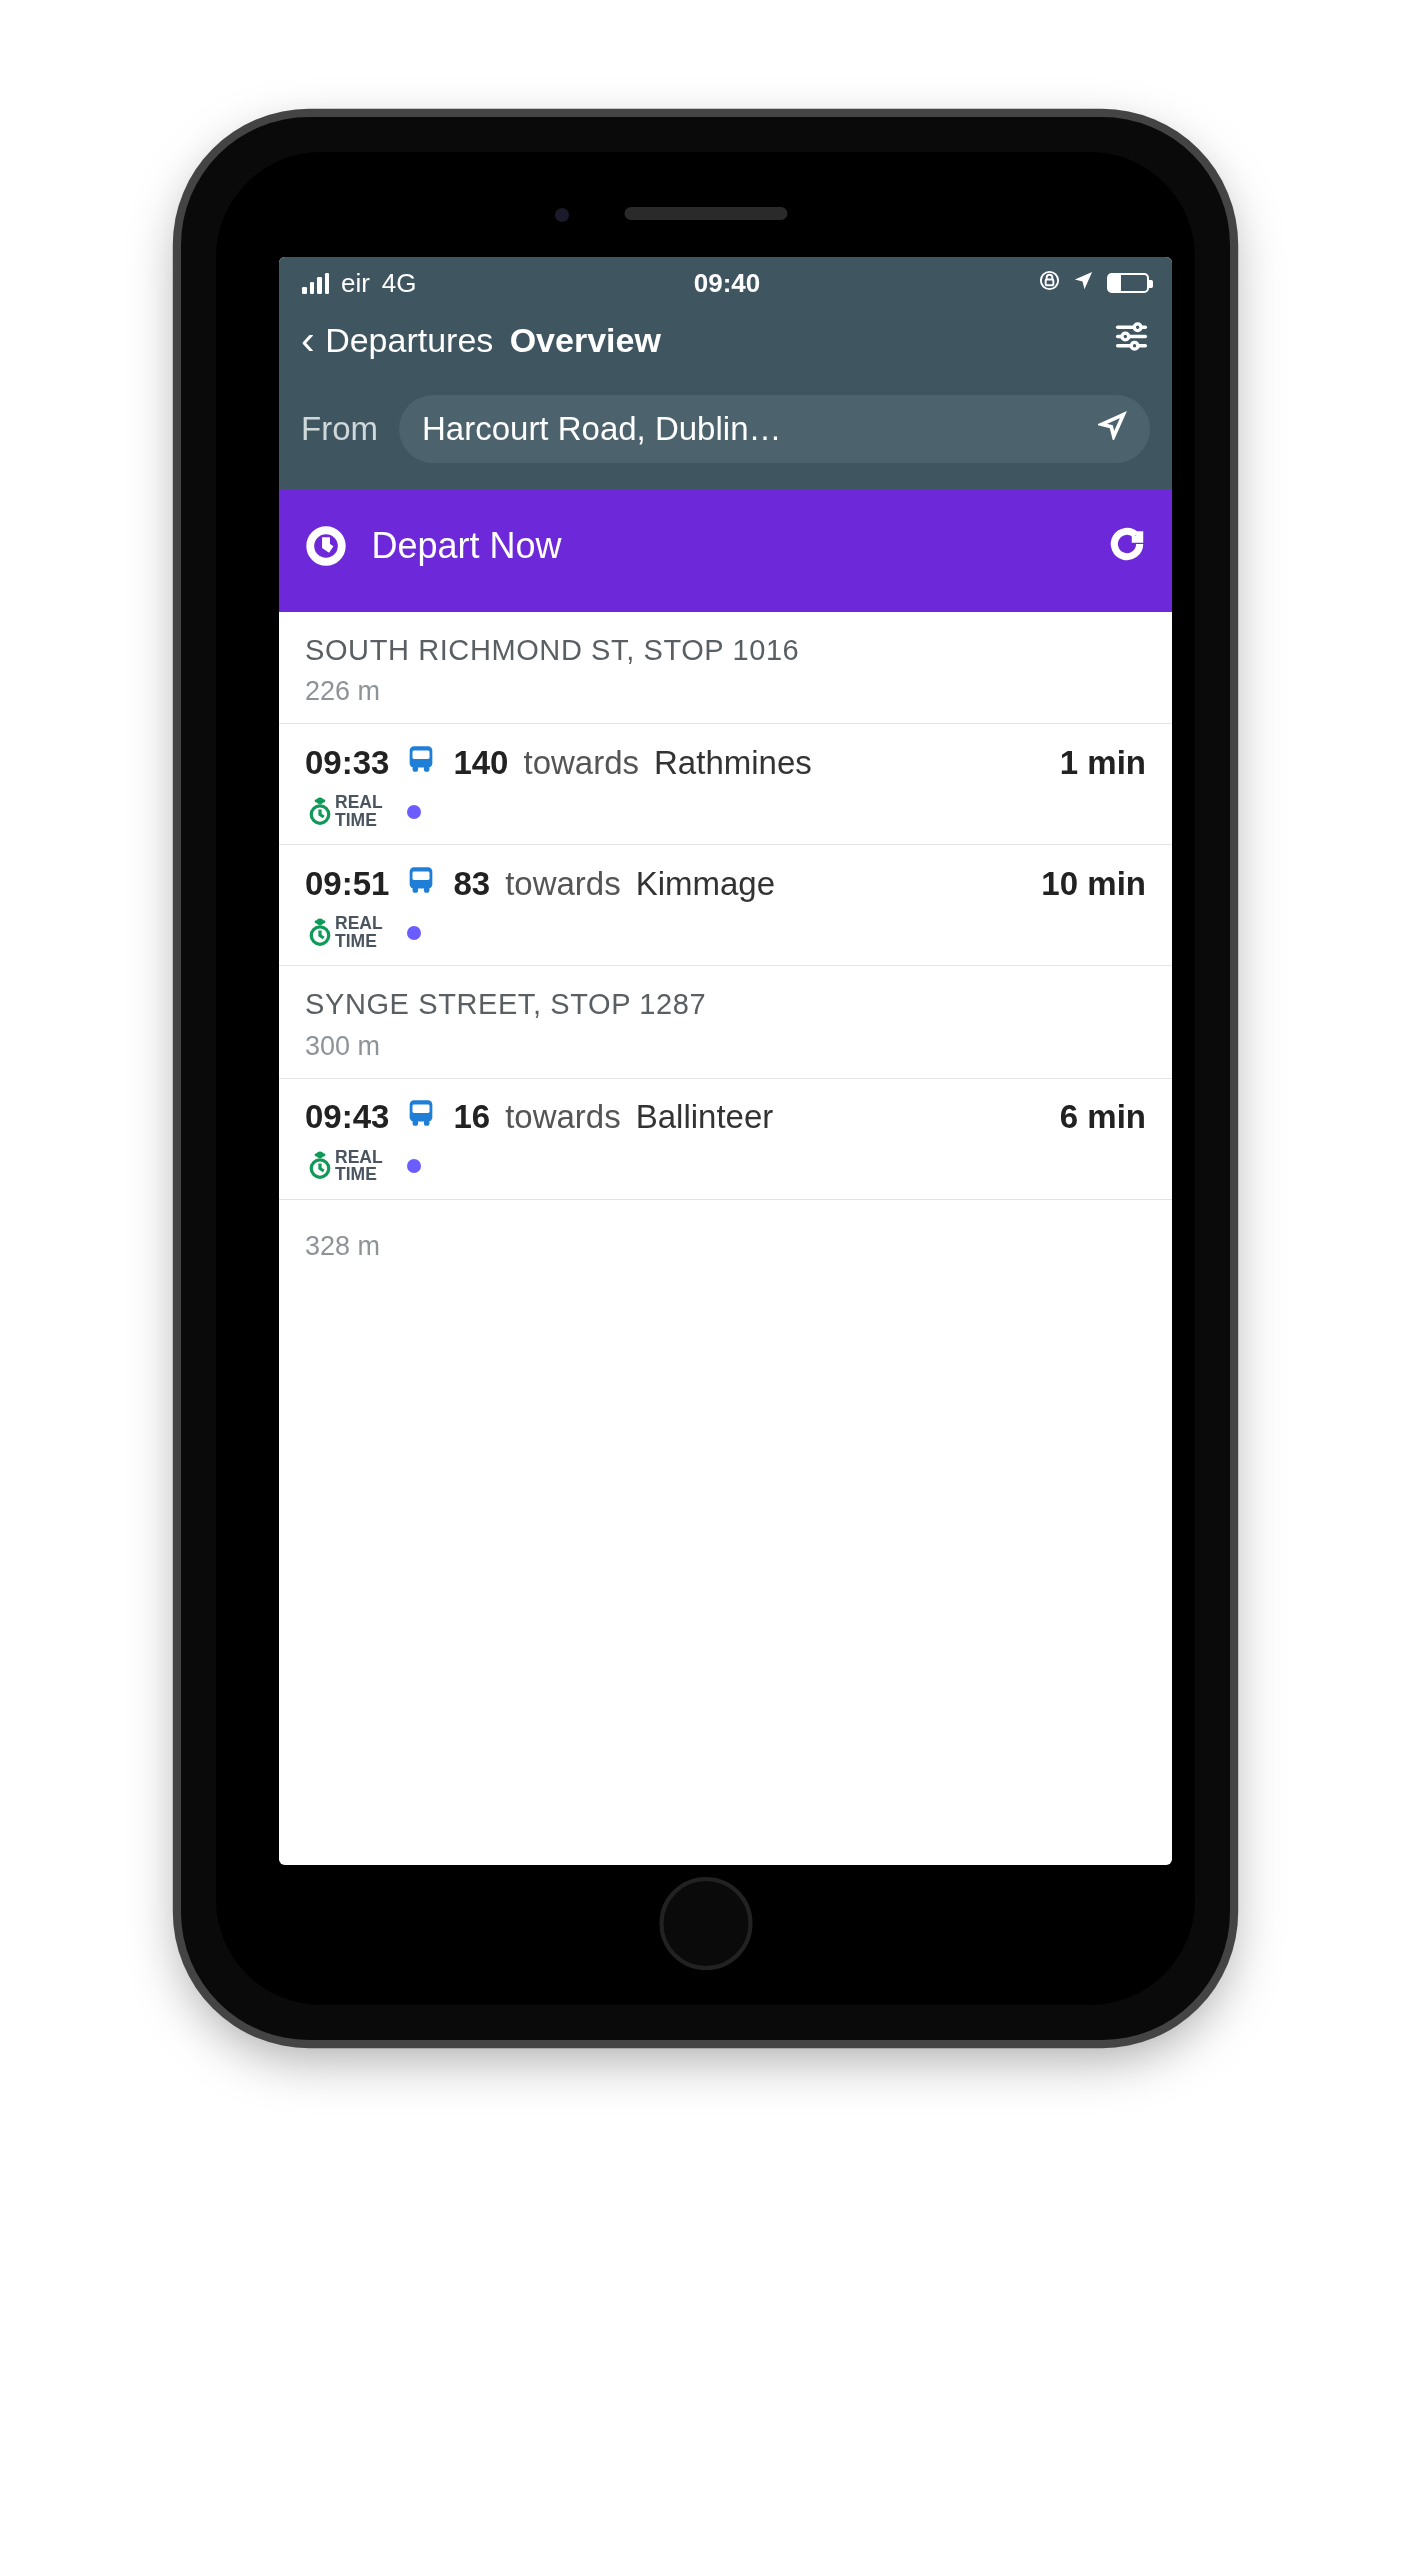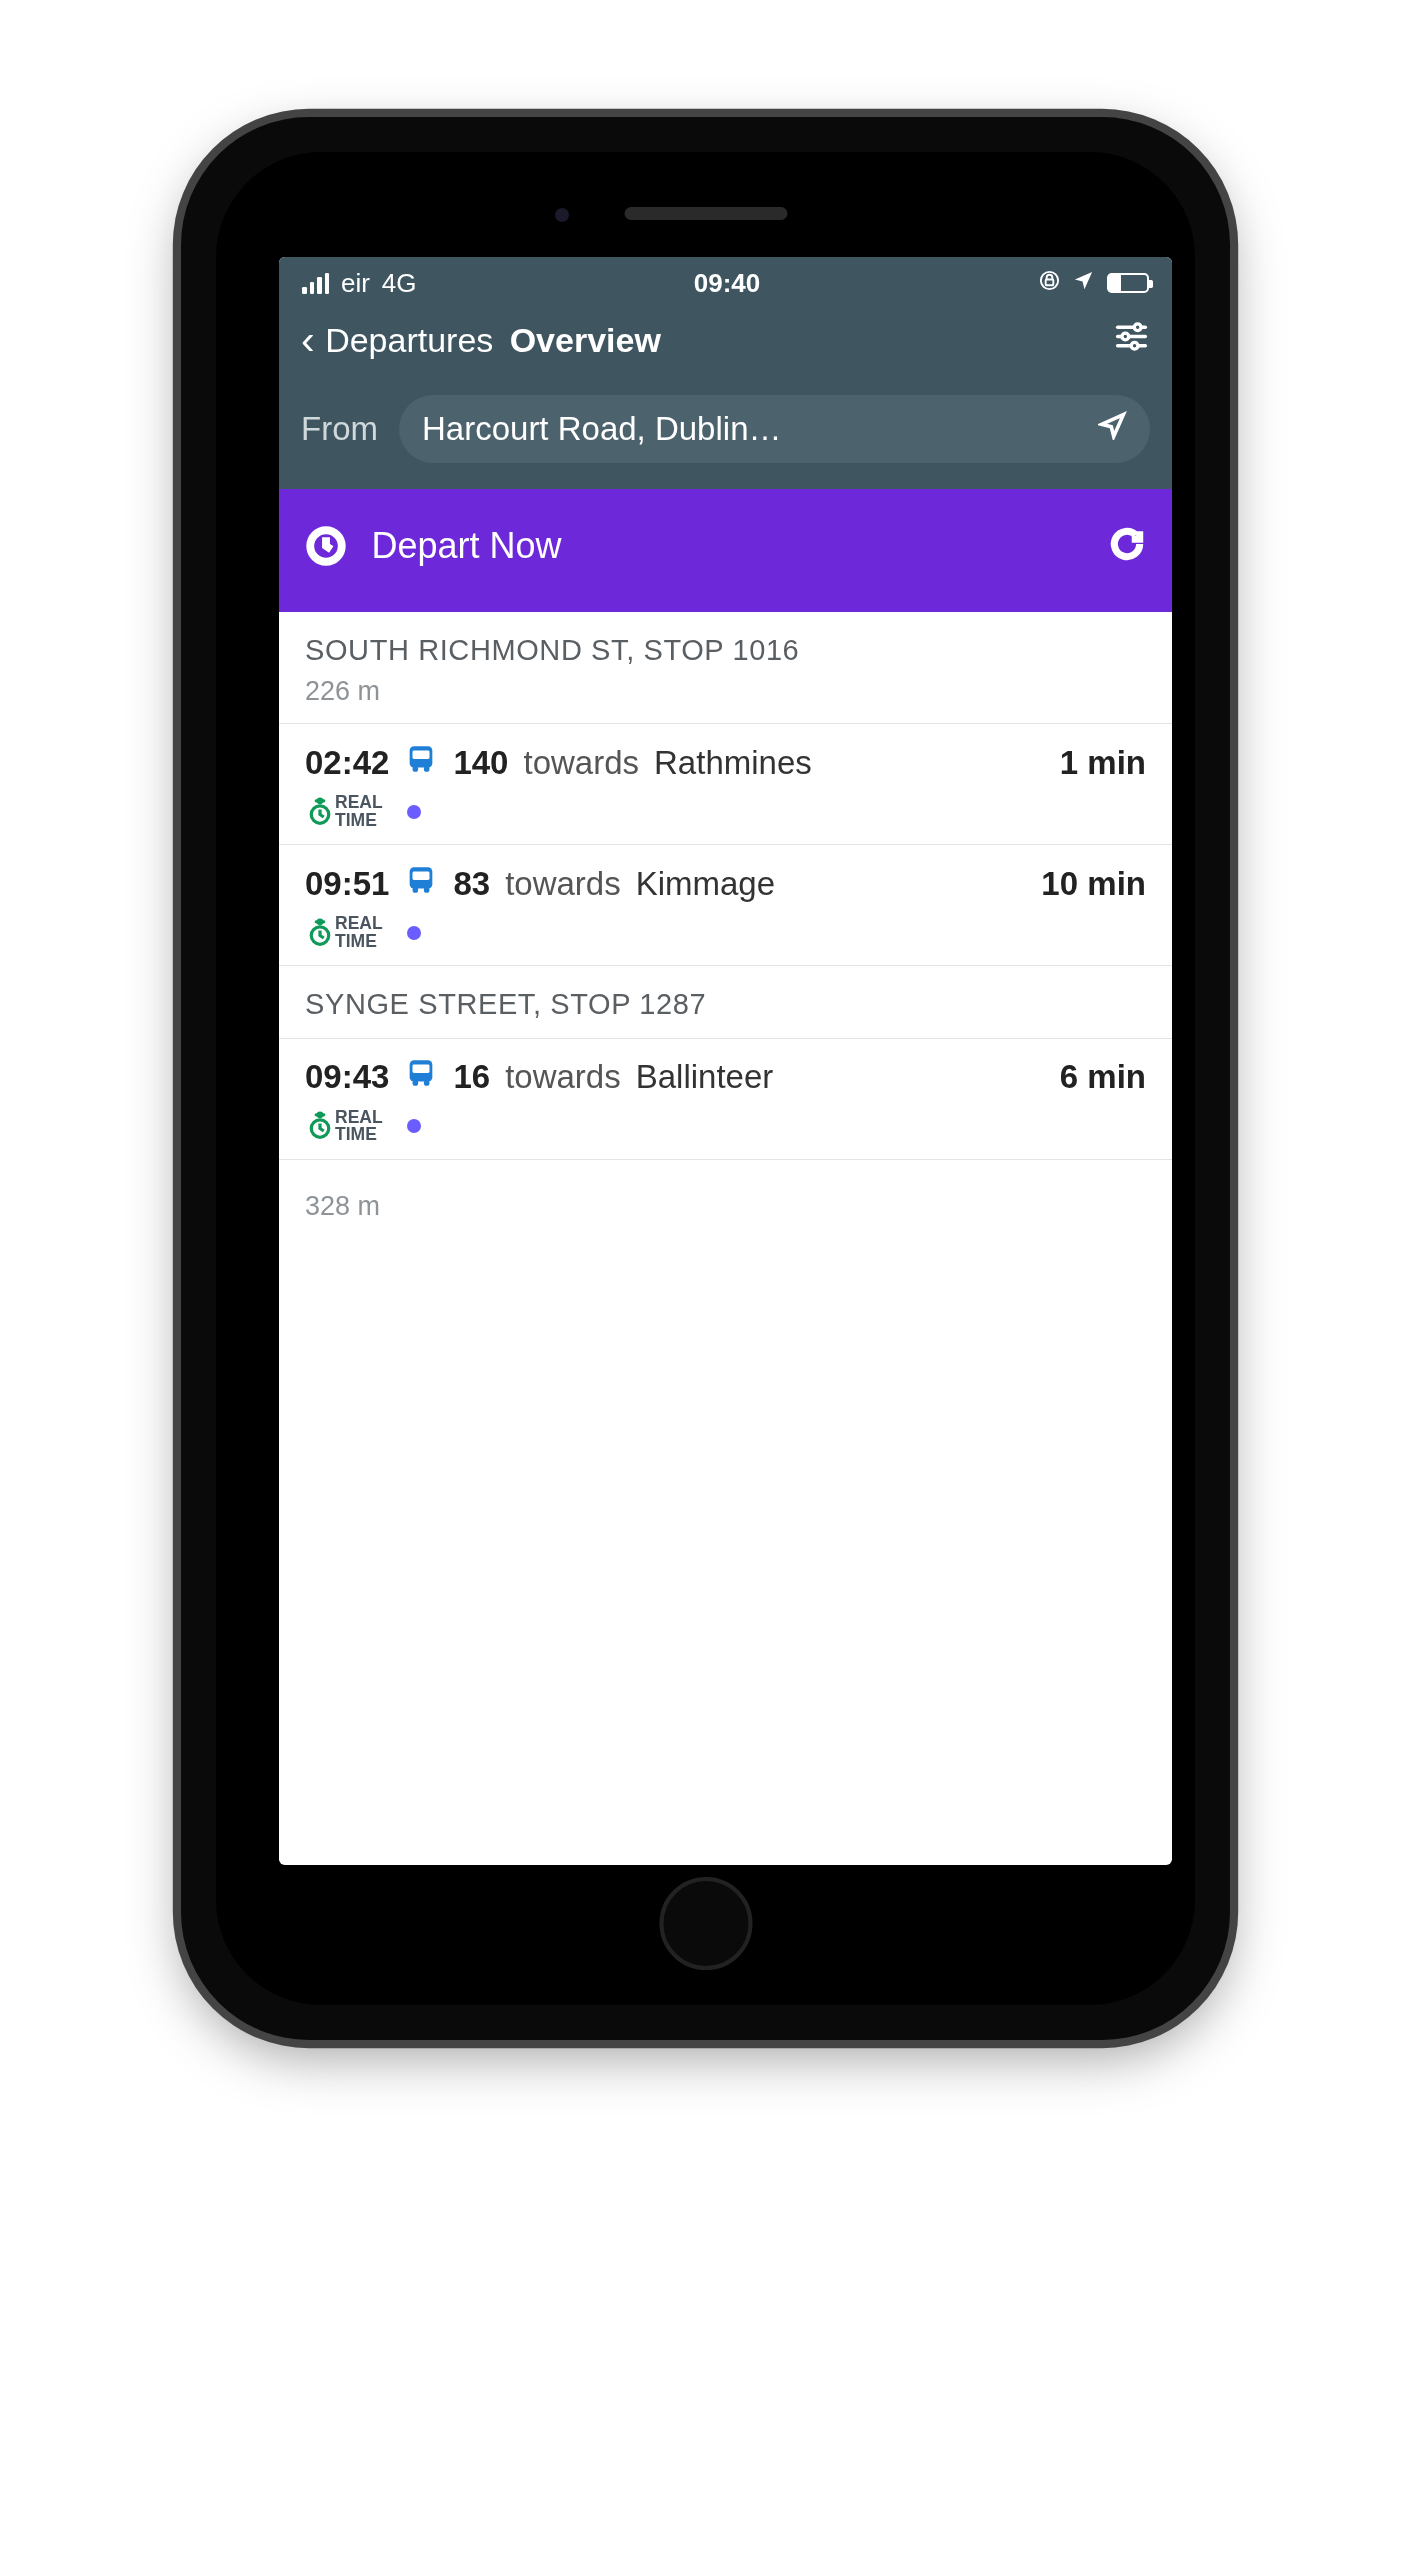--- a/index.html
+++ b/index.html
@@ -259,21 +259,21 @@
 
       <div class="scroll">
 
         <div class="stop-header">
           <div class="stop-title">SOUTH RICHMOND ST, STOP 1016</div>
           <div class="stop-dist">226 m</div>
         </div>
 
         <div class="dep-row">
           <div class="dep-line1">
-            <span class="dep-time">02:42</span>
+            <span class="dep-time">09:33</span>
             <span class="bus-icon">
               <svg viewBox="0 0 24 24">
                   <rect x="4" y="3" width="16" height="15" rx="3" fill="#1f7fd6"></rect>
                   <rect x="6" y="6" width="12" height="6" rx="1" fill="#fff"></rect>
                   <circle cx="8" cy="19" r="2" fill="#1f7fd6"></circle>
                   <circle cx="16" cy="19" r="2" fill="#1f7fd6"></circle>
                 </svg>
             </span>
             <span class="route-no">140</span>
             <span class="towards">towards</span>
@@ -331,20 +331,21 @@
                 <span>REAL</span>
                 <span>TIME</span>
               </span>
             </span>
             <span class="dot"></span>
           </div>
         </div>
 
         <div class="stop-header">
           <div class="stop-title">SYNGE STREET, STOP 1287</div>
+          <div class="stop-dist">300 m</div>
         </div>
 
         <div class="dep-row">
           <div class="dep-line1">
             <span class="dep-time">09:43</span>
             <span class="bus-icon">
               <svg viewBox="0 0 24 24">
                   <rect x="4" y="3" width="16" height="15" rx="3" fill="#1f7fd6"></rect>
                   <rect x="6" y="6" width="12" height="6" rx="1" fill="#fff"></rect>
                   <circle cx="8" cy="19" r="2" fill="#1f7fd6"></circle>

